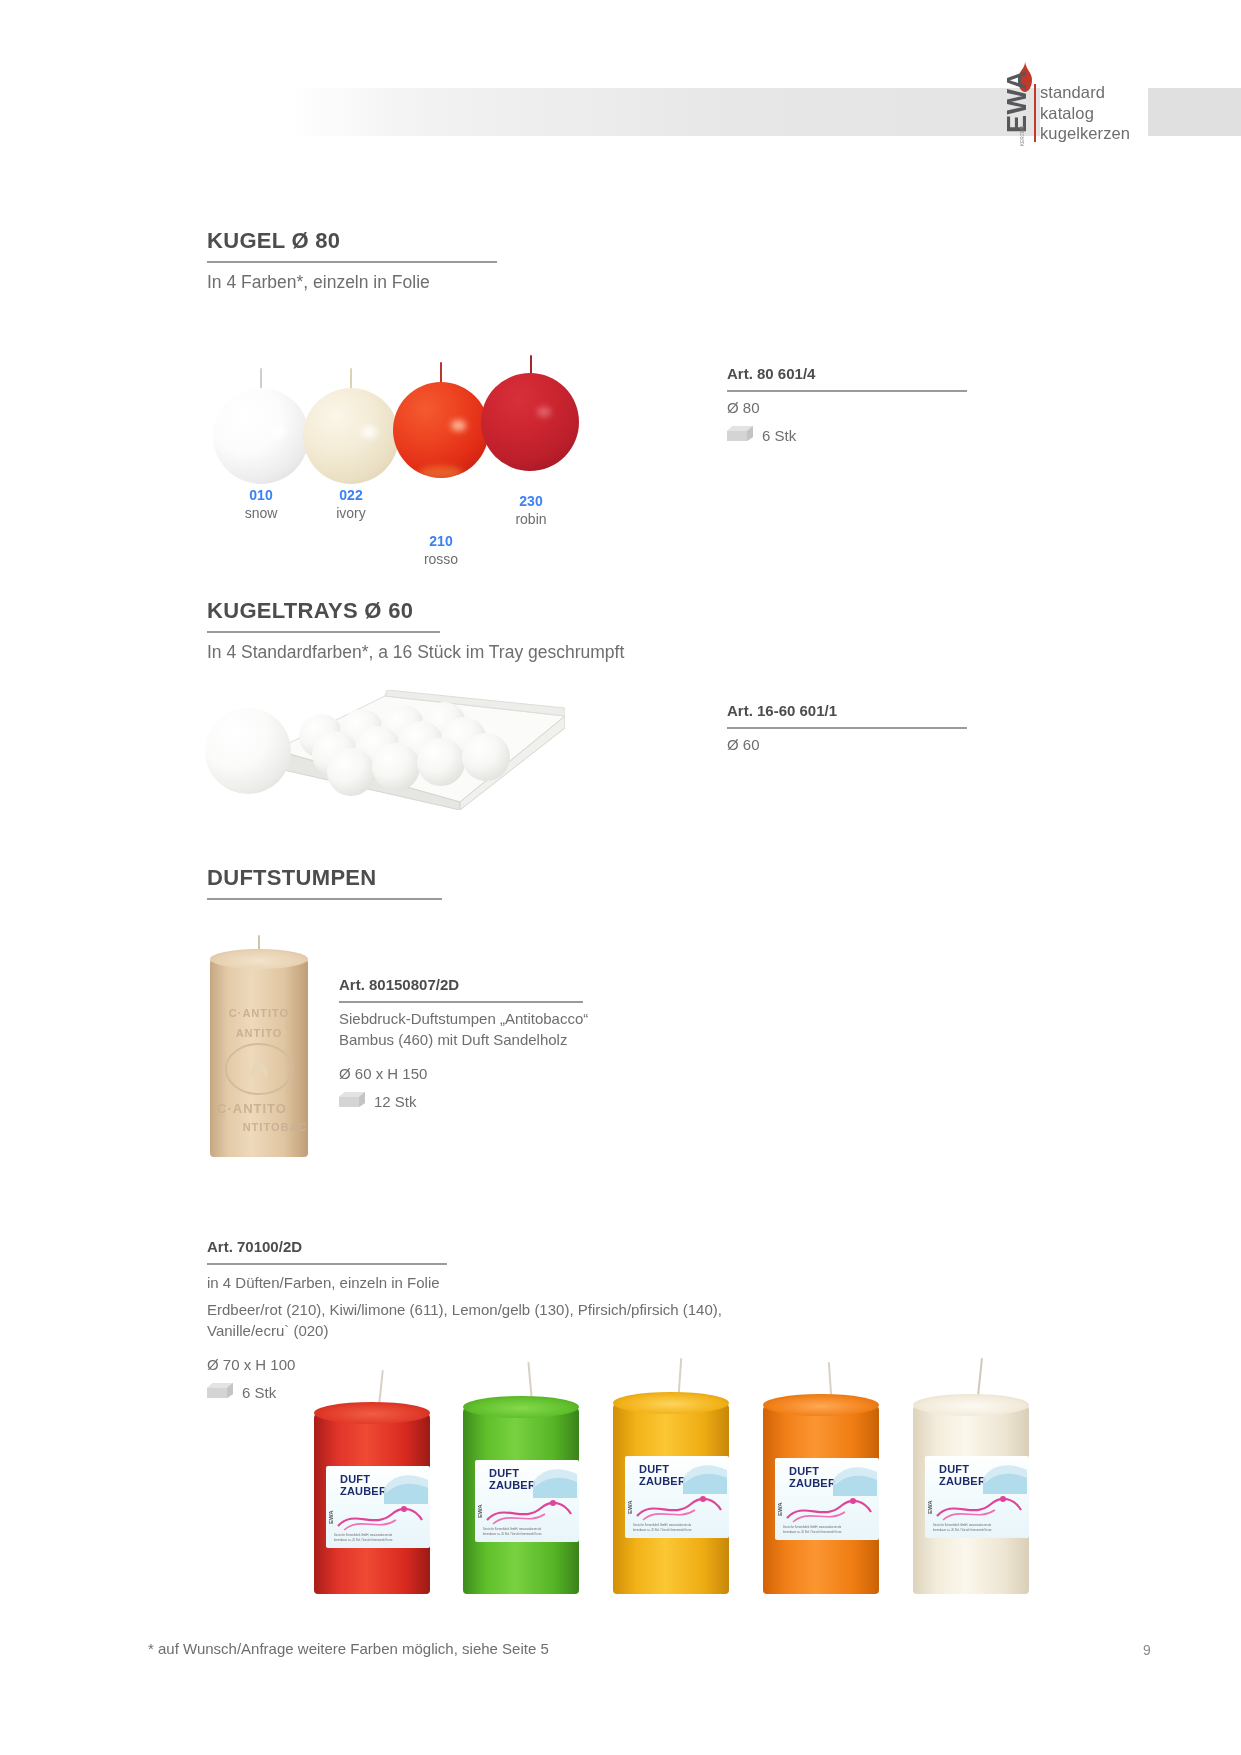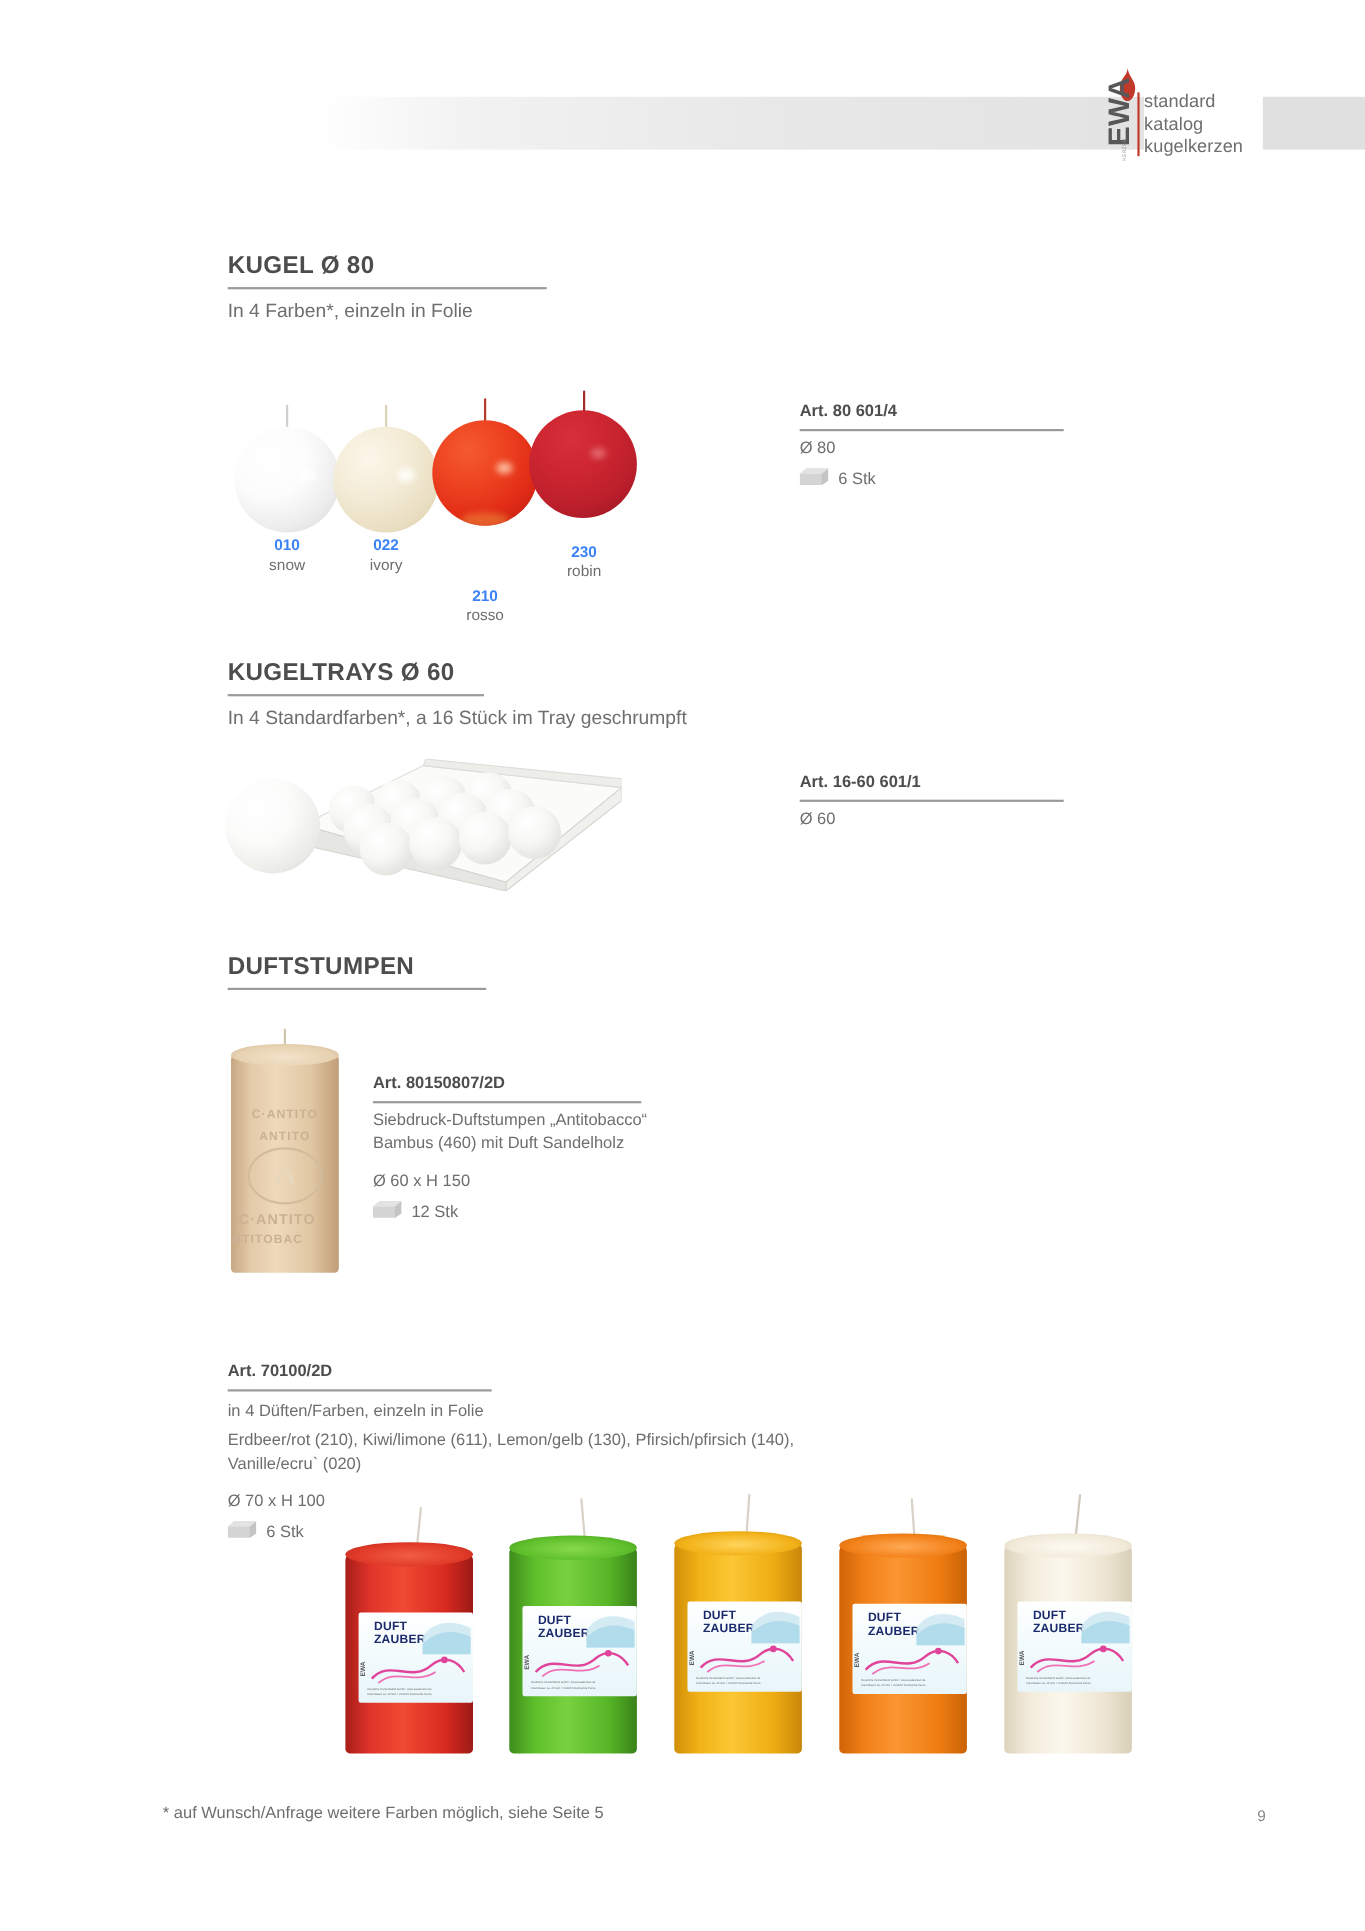--- a/index.html
+++ b/index.html
@@ -371,21 +371,21 @@
   <div class="pillar-top" style="left:5px; top:14px; width:98px; height:20px;
        background: radial-gradient(ellipse at 50% 60%, #f2e1c7 0%, #e6d0b0 60%, #cfb governments 100%); background: radial-gradient(ellipse at 50% 60%, #f3e3ca 0%, #e7d2b2 60%, #d0b693 100%);"></div>
 
   <div style="position:absolute; left:6px; top:72px; width:96px; text-align:center; font-size:11px; letter-spacing:1px; color:#cbb194; font-weight:bold;">C·ANTITO</div>
   <div style="position:absolute; left:6px; top:92px; width:96px; text-align:center; font-size:11px; letter-spacing:1px; color:#cbb194; font-weight:bold;">ANTITO</div>
   <svg style="position:absolute; left:18px; top:106px; width:72px; height:56px;" viewBox="0 0 72 56">
     <ellipse cx="36" cy="28" rx="33" ry="25" fill="none" stroke="#d3bb9e" stroke-width="2"></ellipse>
     <path d="M36 18 C30 24, 26 30, 28 38 C32 34, 34 30, 36 24 C38 30, 40 34, 44 38 C46 30, 42 24, 36 18 Z" fill="#e8d6ba"></path>
   </svg>
   <div style="position:absolute; left:6px; top:166px; width:82px; text-align:center; font-size:13px; letter-spacing:1px; color:#cbb194; font-weight:bold;">C·ANTITO</div>
-  <div style="position:absolute; left:6px; top:186px; width:96px; text-align:left; font-size:11px; letter-spacing:1px; color:#cbb194; font-weight:bold;">NTITOBAC</div>
+  <div style="position:absolute; left:6px; top:186px; width:96px; text-align:center; font-size:11px; letter-spacing:1px; color:#cbb194; font-weight:bold;padding-left:16px;">NTITOBAC</div>
 </div>
 
 <div class="art-code" style="left:339px; top:976px;">Art. 80150807/2D</div>
 <div class="art-rule" style="left:339px; top:1001px; width:244px;"></div>
 <div class="art-line" style="left:339px; top:1008px;">Siebdruck-Duftstumpen „Antitobacco“</div>
 <div class="art-line" style="left:339px; top:1029px;">Bambus (460) mit Duft Sandelholz</div>
 <div class="art-line" style="left:339px; top:1063px;">Ø 60 x H 150</div>
 <svg class="box-icon" style="left:339px; top:1091px;" viewBox="0 0 26 17">
   <polygon points="0,6 6,1 26,1 26,12 20,16 0,16" fill="#d4d4d4"></polygon>
   <polygon points="0,6 6,1 26,1 20,6" fill="#e3e3e3"></polygon>

